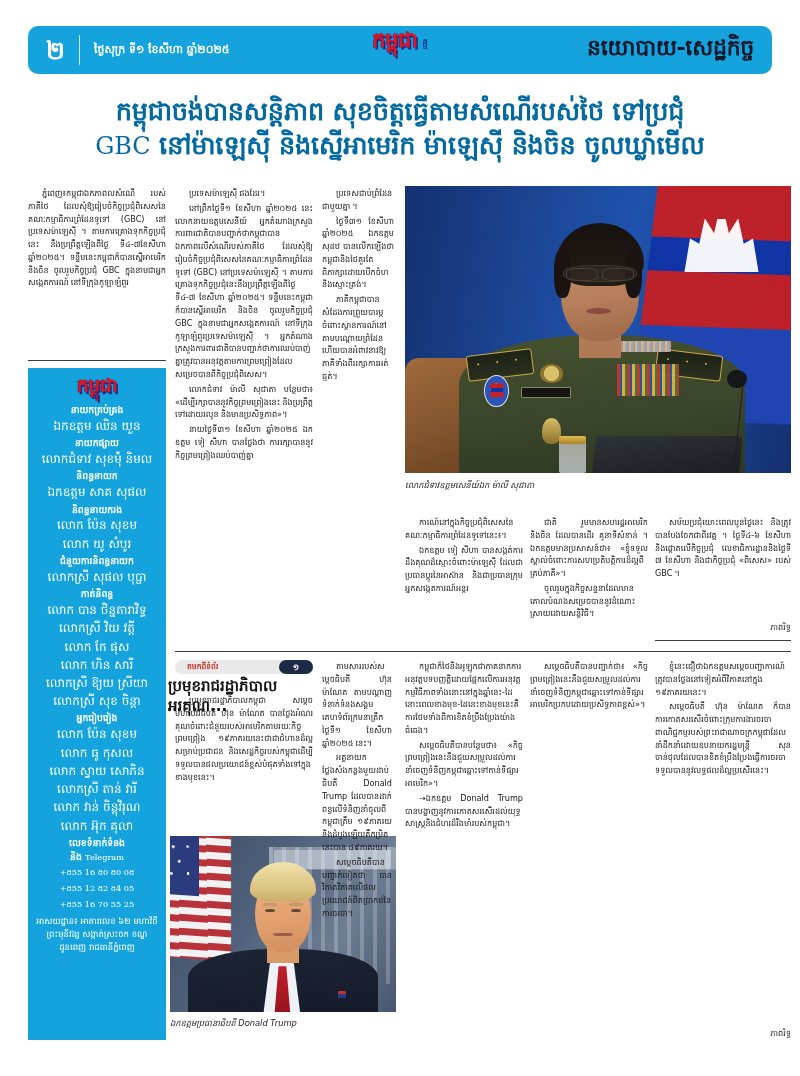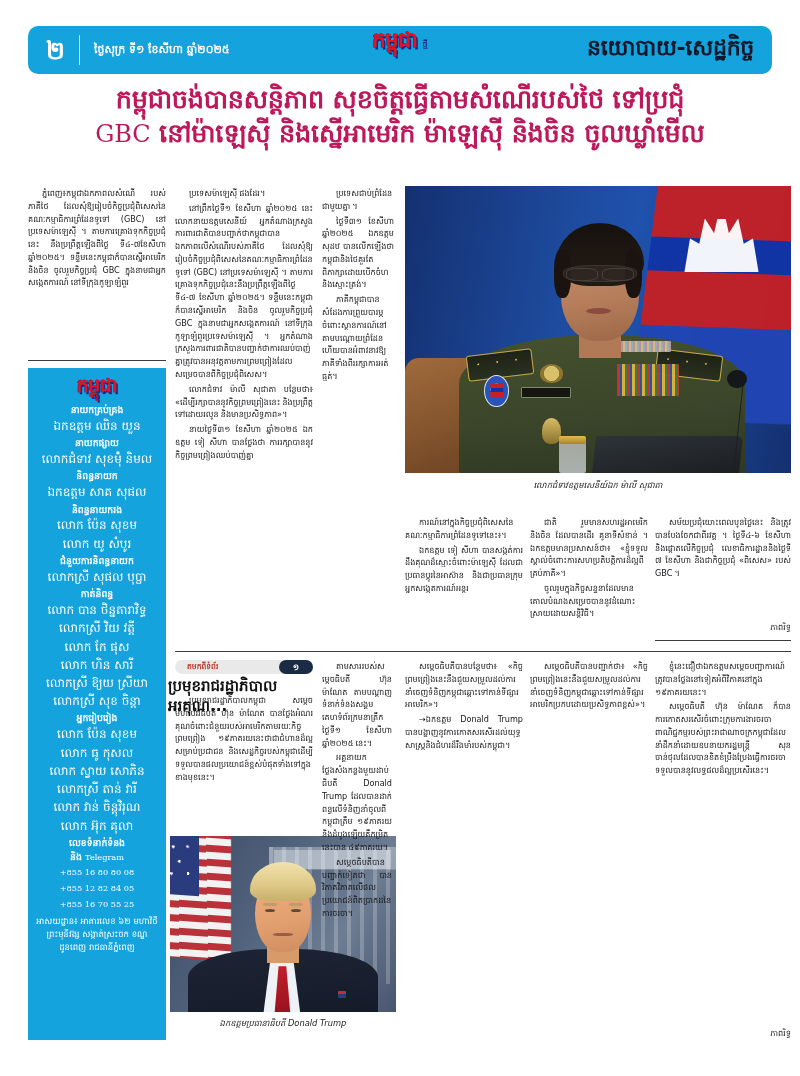--- a/index.html
+++ b/index.html
@@ -73,24 +73,24 @@
     font-size: 22px;
     font-weight: bold;
     white-space: nowrap;
     letter-spacing: -0.3px;
   }
 
   
   .headline {
     position: absolute;
     left: 28px;
-    top: 82px;
+    top: 94px;
     width: 744px;
     text-align: center;
-    color: #be185d;
+    color: #0369a1;
     font-weight: bold;
     line-height: 1.34;
     letter-spacing: -0.2px;
   }
   .headline .hl-line { font-size: 25.5px; display: block; }
   .headline .gbc-word {
     font-family: "DejaVu Serif", "Liberation Serif", serif;
     font-weight: normal;
     font-size: 24px;
   }
@@ -401,21 +401,21 @@
     position: absolute;
     left: 40%; bottom: 10%;
     width: 7%; height: 3%;
     background: linear-gradient(180deg, #e0bb55, #a98526);
     border-radius: 2px;
   }
 
   .photo-caption {
     position: absolute;
     width: 386px;
-    text-align: center;
+    text-align: left;
     font-size: 8.3px;
     font-style: italic;
     color: #1c1c1c;
   }
   .caption-officer { left: 405px; top: 480px; }
 
   
   .c4 { position: absolute; left: 405px; top: 516px; width: 118px; height: 128px; }
   .c5 { position: absolute; left: 530px; top: 516px; width: 118px; height: 128px; }
   .c6 { position: absolute; left: 655px; top: 516px; width: 136px; height: 128px; }
@@ -746,20 +746,21 @@
   <div class="tp-pin"></div>
 </div>
 <div class="photo-caption caption-trump">ឯកឧត្តមប្រធានាធិបតី Donald Trump</div>
 
 <div class="c8 col-text">
   <p>តាមសាររបស់សម្តេចធិបតី ហ៊ុន ម៉ាណែត តាមបណ្តាញទំនាក់ទំនងសង្គមគេហទំព័រក្រមនាត្រឹកថ្ងៃទី១ ខែសីហា ឆ្នាំ២០២៥ នេះ។</p>
   <p>អគ្គនាយកថ្លែងសំងកន្លងមួយដាប់ធិបតី Donald Trump ដែលបានដាក់ពន្ធលើទំនិញនាំចូលពីកម្ពុជាត្រឹម ១៩ភាគរយ និងដំបូងឡើយគឺកម្រិតនេះបាន ៤៩ភាគរយ។</p>
   <p>សម្តេចធិបតីបានបញ្ជាក់ទៀតថា បានវិភាគវិភាគលើផលប្រយោជន៍ពិតប្រាកដនៃការចរចា។</p>
 </div>
 <div class="c9 col-text">
+  <p>កម្ពុជាក៏ថៃនិងអូឡូកជាភាគនាកការអនុវត្តបទបញ្ញត្តិដោយផ្អែកលើការអនុវត្តកម្មវិធីភាពទាំងនោះនៅក្នុងឆ្នាំនេះ-ដៃនោះពេលខាងមុខ-ដៃនេះខាងមុខនេះគឺការថែមទាំងពីការខិតខំប្រឹងប្រែងយ៉ាងធំធេង។</p>
   <p>សម្តេចធិបតីបានបន្ថែមថា៖ «កិច្ចព្រមព្រៀងនេះនឹងជួយសម្រួលដល់ការនាំចេញទំនិញកម្ពុជាឆ្ពោះទៅកាន់ទីផ្សារអាមេរិក»។</p>
   <p>→ឯកឧត្តម Donald Trump បានបង្ហាញនូវការកោតសរសើរដល់យុទ្ធសាស្ត្រនិងជំហរដ៏រឹងមាំរបស់កម្ពុជា។</p>
 </div>
 <div class="c10 col-text">
   <p>សម្តេចធិបតីបានបញ្ជាក់ថា៖ «កិច្ចព្រមព្រៀងនេះនឹងជួយសម្រួលដល់ការនាំចេញទំនិញកម្ពុជាឆ្ពោះទៅកាន់ទីផ្សារអាមេរិកប្រកបដោយប្រសិទ្ធភាពខ្ពស់»។</p>
 </div>
 <div class="c11 col-text">
   <p>ខ្ញុំនេះជឿថាឯកឧត្តមសម្តេចបញ្ជាការណ៍ត្រូវបានថ្លែងនៅទៀតអំពីវិភាគនៅក្នុង ១៩ភាគរយនេះ។</p>
   <p>សម្តេចធិបតី ហ៊ុន ម៉ាណែត ក៏បានការកោតសរសើរចំពោះក្រុមការងារចរចាពាណិជ្ជកម្មរបស់ព្រះរាជាណាចក្រកម្ពុជាដែលនាំដឹកនាំដោយឧបនាយករដ្ឋមន្ត្រី សុន ចាន់ថុលដែលបានខិតខំប្រឹងប្រែងធ្វើការចរចាទទួលបាននូវលទ្ធផលដ៏ល្អប្រសើរនេះ។</p>
 </div>

